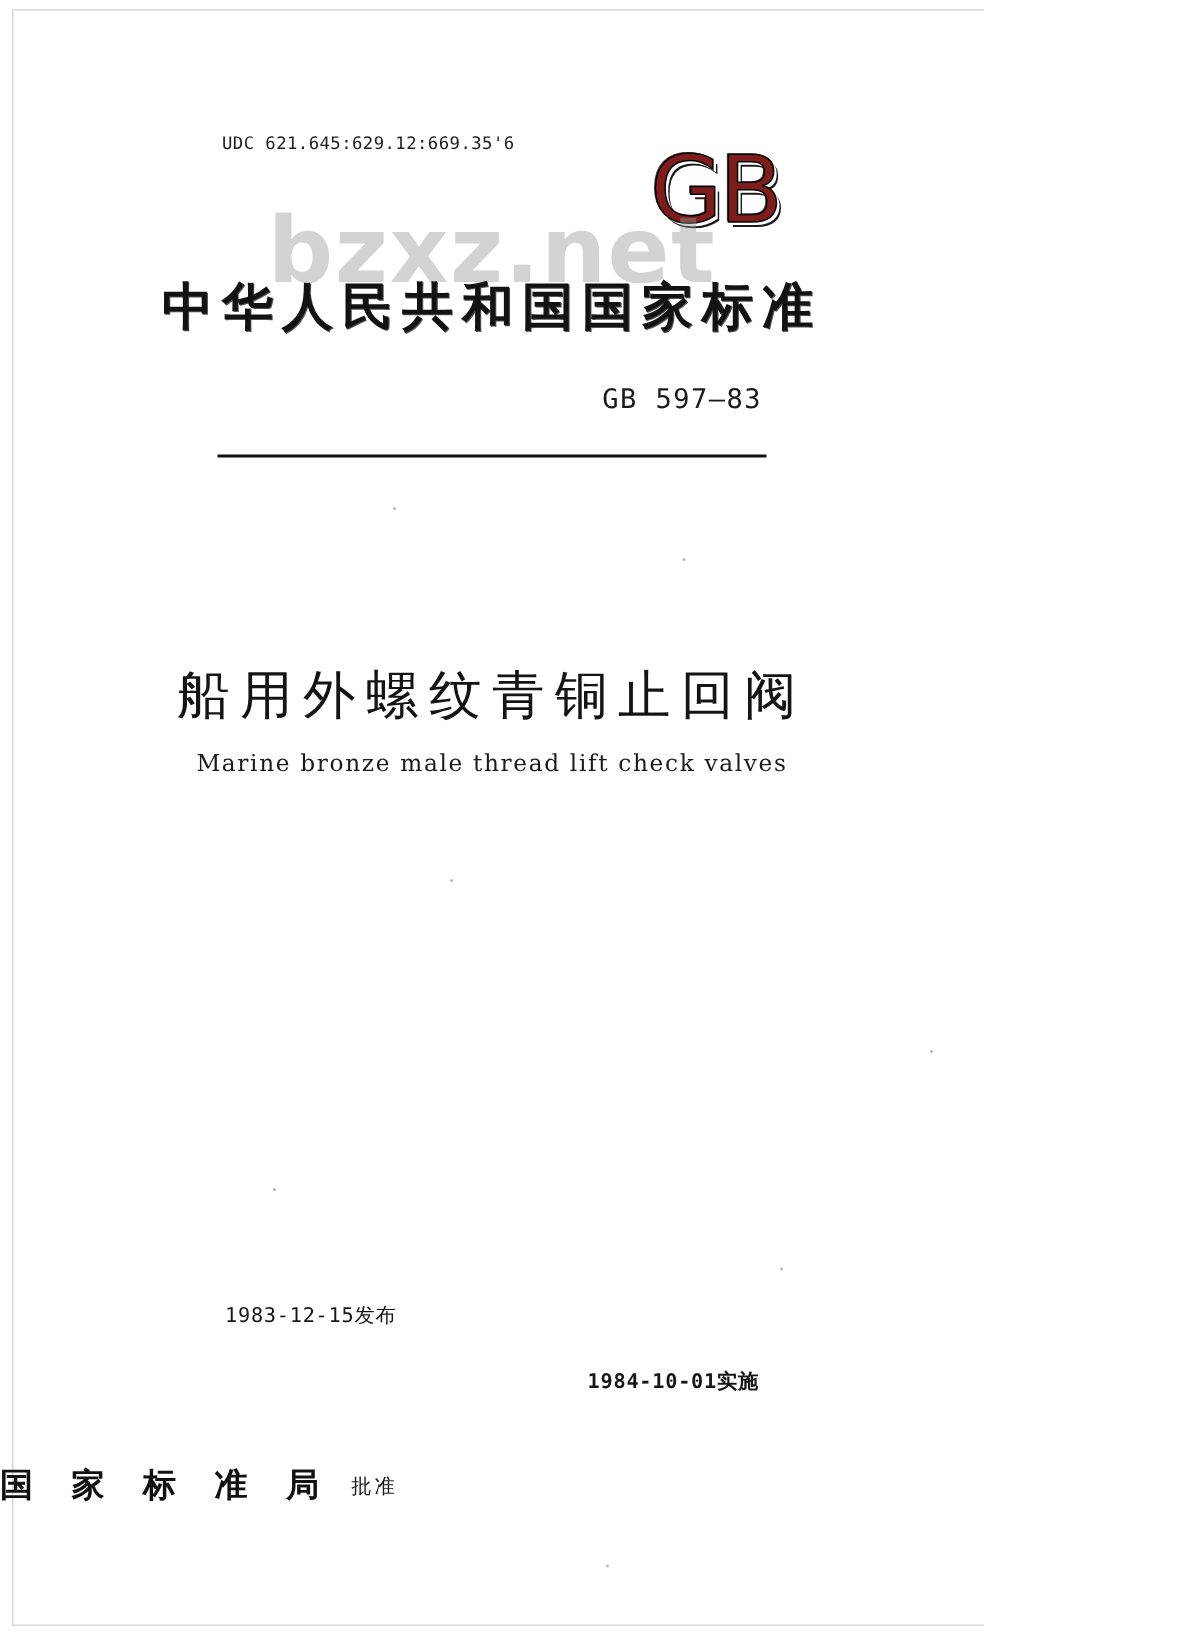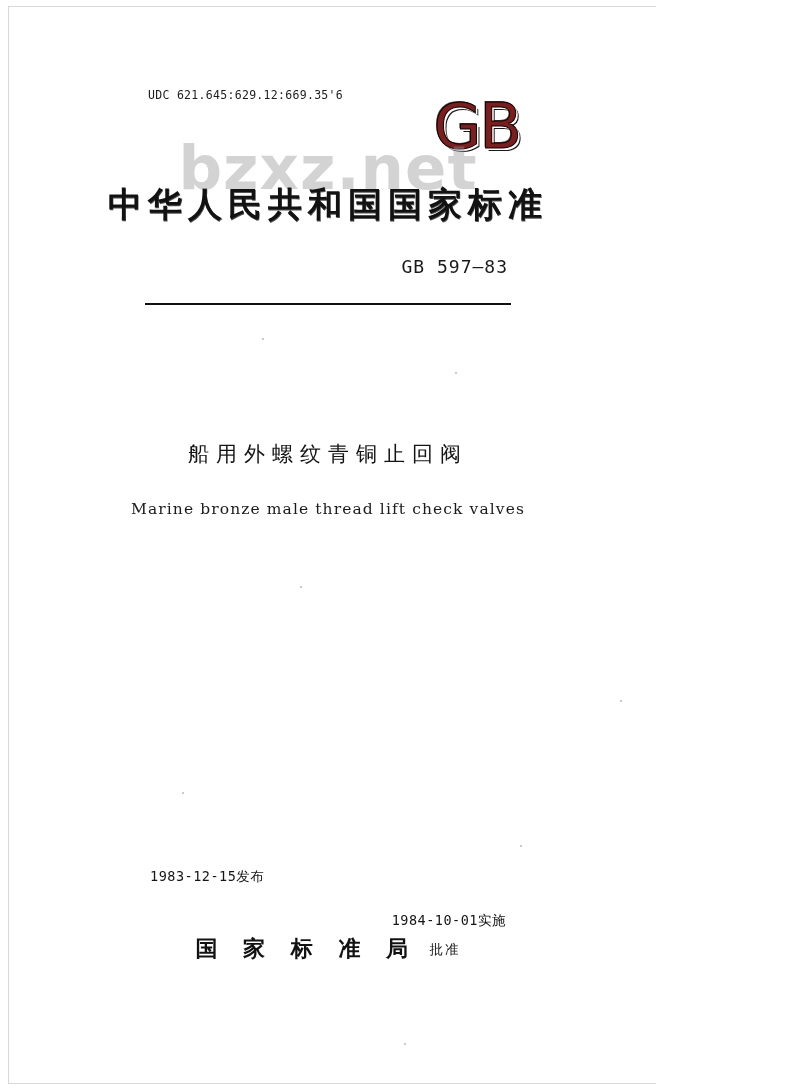--- a/index.html
+++ b/index.html
@@ -83,21 +83,21 @@
     height: 0;
     border-top: 2.5px solid #111111;
   }
   .title-cn {
     position: absolute;
     left: 0;
     right: 0;
     top: 440px;
     text-align: center;
     font-family: "DejaVu Sans", sans-serif;
-    font-size: 21px;
+    font-size: 35px;
     letter-spacing: 7px;
     color: #141414;
     font-weight: 500;
   }
   .title-en {
     position: absolute;
     left: 0;
     right: 0;
     top: 500px;
     text-align: center;
@@ -118,27 +118,28 @@
   }
   .effect-date {
     position: absolute;
     right: 150px;
     top: 912px;
     font-family: "DejaVu Sans Mono", monospace;
     font-size: 13.5px;
     letter-spacing: 0.5px;
     color: #161616;
     white-space: nowrap;
+    font-weight: bold;
   }
   .publisher {
     position: absolute;
     left: 0;
     right: 0;
-    top: 934px;
-    text-align: center;
+    top: 975px;
+    text-align: left;
     white-space: nowrap;
   }
   .publisher .org {
     font-family: "DejaVu Sans", sans-serif;
     font-size: 22px;
     letter-spacing: 9px;
     font-weight: bold;
     color: #111111;
   }
   .publisher .approve {

